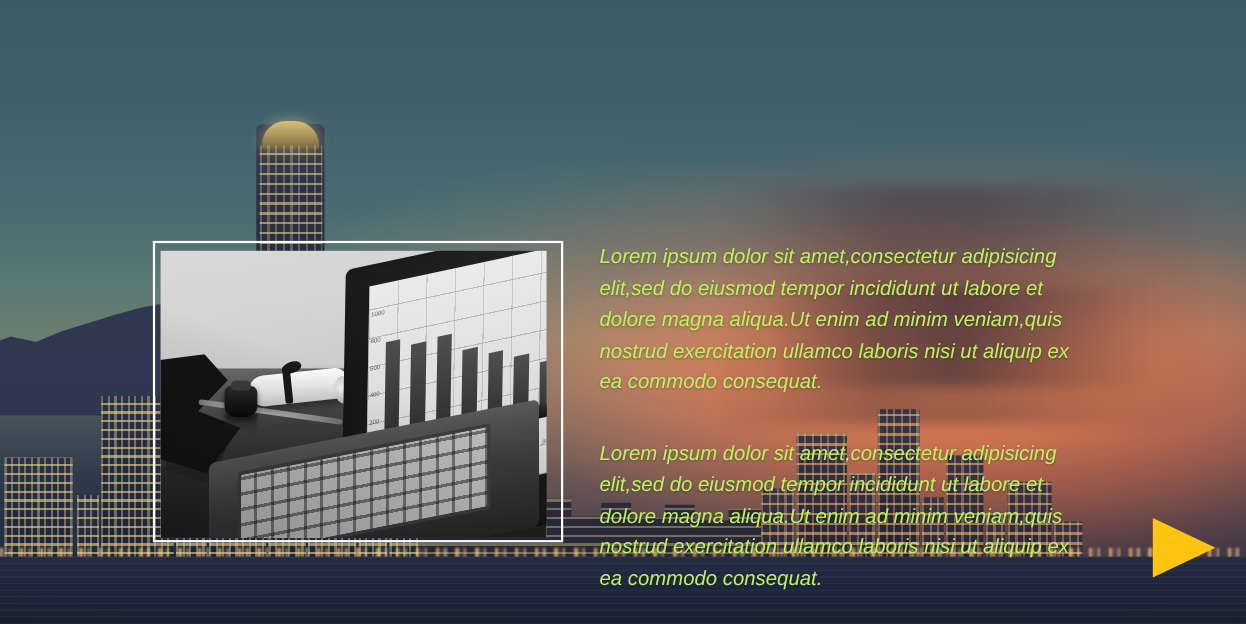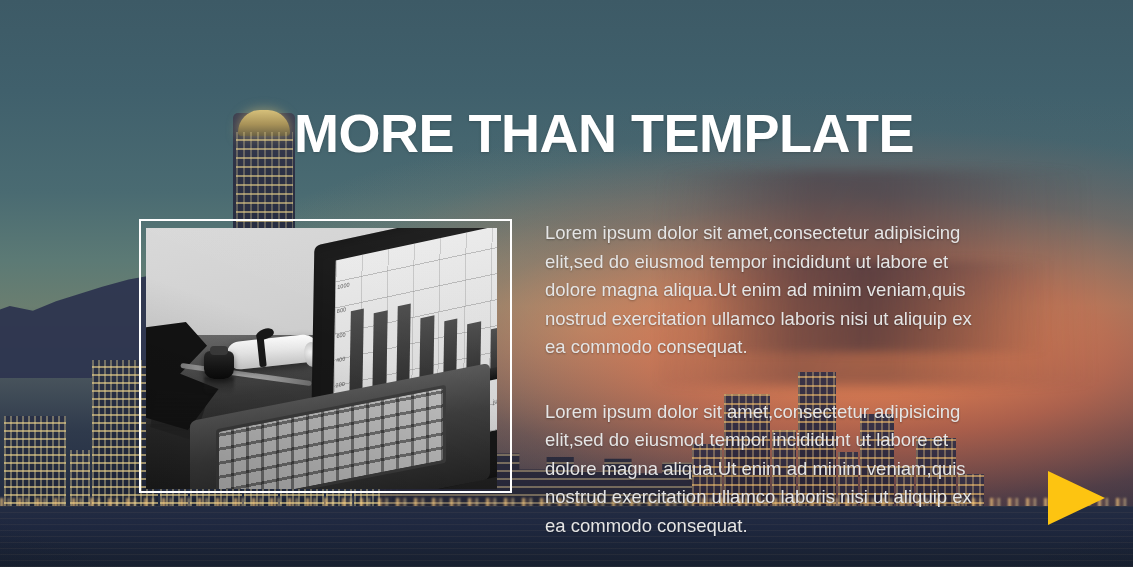--- a/index.html
+++ b/index.html
@@ -327,22 +327,23 @@
   .photo-grad {
     position:absolute; inset:0;
     background:linear-gradient(200deg, rgba(255,255,255,.05) 0%, rgba(0,0,0,0) 45%, rgba(0,0,0,.25) 100%);
   }
 
   
   .copy { position:absolute; left:545px; top:219px; width:452px; }
   .copy p {
     margin:0 0 36px 0;
     font-size:18.5px; line-height:28.5px;
-    color:#e5e5e5;
+    color:#bef264;
     text-shadow:0 1px 2px rgba(0,0,0,.30);
+    font-style:italic;
   }
   .copy p:last-child { margin-bottom:0; }
 
   
   .next-arrow {
     position:absolute; left:1048px; top:471px;
     width:0; height:0;
     border-top:27px solid transparent;
     border-bottom:27px solid transparent;
     border-left:57px solid #fdc411;
@@ -388,21 +389,20 @@
       <div class="blkr" style="left:226px;width:40px; height:102px;"></div>
       <div class="blkr" style="left:268px;width:26px; height:66px;"></div>
     </div>
 
     <div class="shore"></div>
     <div class="water"></div>
     <div class="vignette"></div>
   </div>
 
 
-  <div class="title">MORE THAN TEMPLATE</div>
 
   <div class="frame"></div>
   <div class="photo">
     <div class="wall"></div>
     <div class="desk"></div>
     <div class="desk-sheen"></div>
 
     <div class="chair"></div>
     <div class="chair-refl"></div>
 

